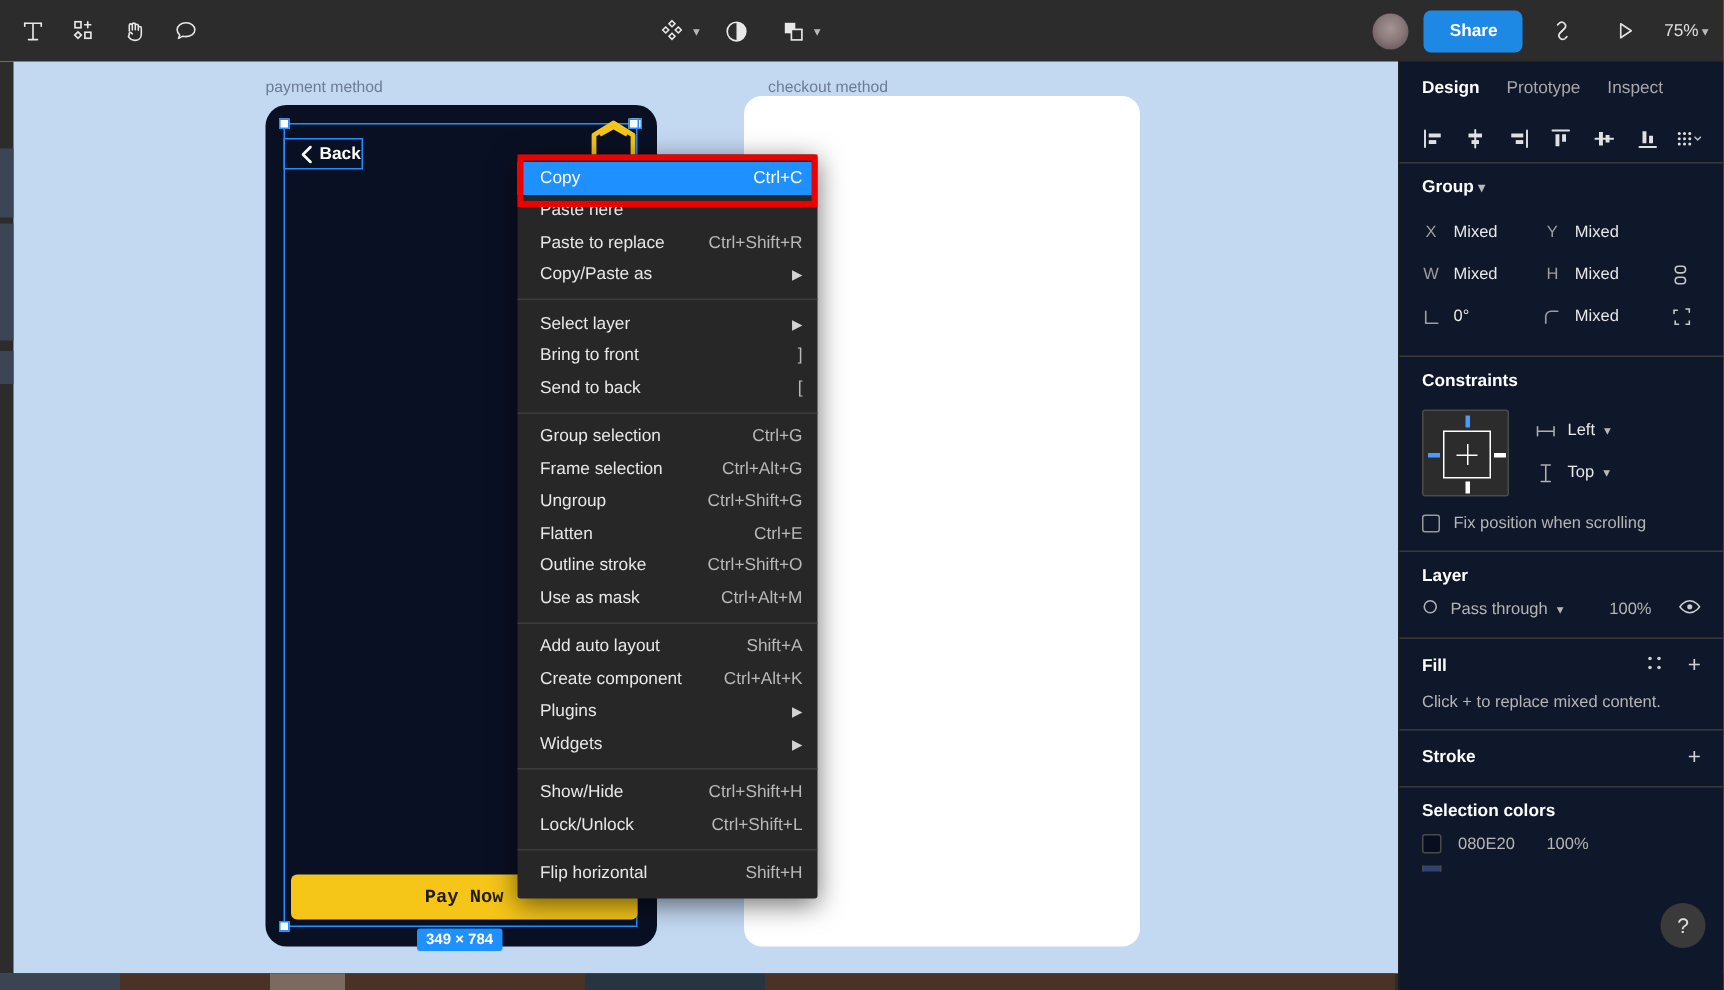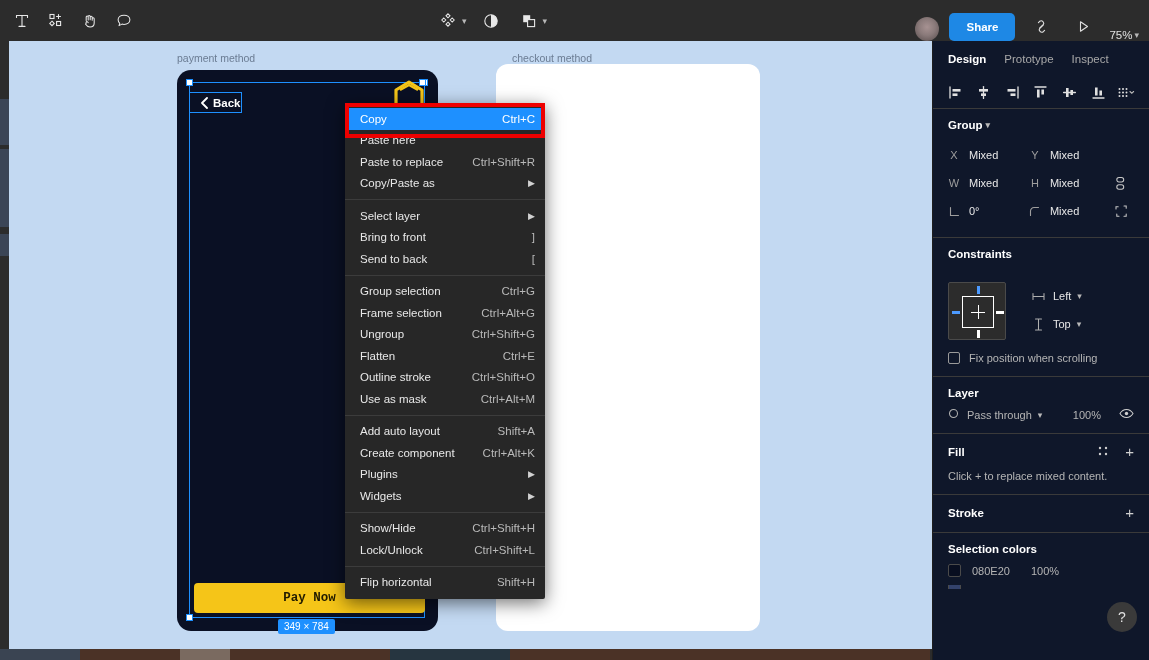--- a/index.html
+++ b/index.html
@@ -12,21 +12,21 @@
   #app { position: relative; width: 1149px; height: 660px; }
 
   
   .toolbar {
     position: absolute; left: 0; top: 0; width: 1149px; height: 41px;
     background: #2c2c2c;
     display: flex; align-items: center;
   }
   .tb-left { display: flex; align-items: center; padding-left: 6px; gap: 2px; }
   .tb-center { position: absolute; left: 432px; top: 0; height: 41px; display: flex; align-items: center; gap: 6px; }
-  .tb-right { position: absolute; right: 8px; top: 0; height: 41px; display: flex; align-items: flex-end; gap: 10px; }
+  .tb-right { position: absolute; right: 8px; top: 0; height: 41px; display: flex; align-items: center; gap: 10px; }
   .tb-btn {
     width: 32px; height: 30px; display: flex; align-items: center; justify-content: center;
     color: #e8e8e8; border-radius: 3px; cursor: default;
   }
   .tb-btn svg { display: block; }
   .tb-group { display: flex; align-items: center; gap: 0px; }
   .caret { color: #b8b8b8; font-size: 9px; margin-left: -2px; margin-right: 2px; }
   .avatar {
     width: 24px; height: 24px; border-radius: 50%;
     background: radial-gradient(circle at 50% 42%, #a79292 0%, #8a7a7a 45%, #6d6060 75%, #514848 100%);
@@ -75,21 +75,21 @@
   }
   .bank-icon { position: absolute; left: 392px; top: 79px; }
   .paynow {
     position: absolute; left: 194px; top: 583px; width: 231px; height: 30px;
     background: #f5c518; border-radius: 4px;
     display: flex; align-items: center; justify-content: center;
     color: #221c00; font-size: 12.5px; font-weight: bold; font-family: Liberation Mono, monospace;
   }
   .dim-badge {
     position: absolute; left: 278px; top: 619px;
-    background: #1e90ff; color: #ffffff; font-size: 10px; font-weight: normal;
+    background: #1e90ff; color: #ffffff; font-size: 10px; font-weight: bold;
     padding: 2px 6px; border-radius: 2px; white-space: nowrap;
   }
 
   
   .phone2 {
     position: absolute; left: 496px; top: 64px; width: 264px; height: 567px;
     background: #ffffff; border-radius: 12px;
   }
 
   
@@ -140,21 +140,21 @@
   .align-btn { width: 24px; height: 24px; display: flex; align-items: center; justify-content: center; color: #e0e0e0; cursor: pointer; }
   .rp-section { padding: 10px 15px 12px 15px; border-bottom: 1px solid #3a3a3a; }
   .rp-title { font-size: 11.5px; font-weight: bold; color: #ffffff; display: flex; align-items: center; gap: 5px; }
   .rp-title-row { display:flex; align-items:center; justify-content: space-between; }
   .prop-grid { margin-top: 10px; }
   .prop-row { display: flex; align-items: center; height: 28px; }
   .prop-cell { display: flex; align-items: center; width: 87px; gap: 9px; }
   .prop-key { color: #9e9e9e; font-size: 11px; width: 12px; display:flex; align-items:center; justify-content:center; }
   .prop-val { color: #e8e8e8; font-size: 11px; }
   .prop-extra { width: 26px; display: flex; align-items: center; justify-content: center; color: #c8c8c8; }
-  .constraint-wrap { display: flex; align-items: flex-start; gap: 26px; margin-top: 22px; }
+  .constraint-wrap { display: flex; align-items: flex-start; gap: 18px; margin-top: 13px; }
   .cbox {
     position: relative; width: 58px; height: 58px;
     border: 1px solid #4a4a4a; border-radius: 2px; background: #2c2c2c;
   }
   .cbox .inner { position: absolute; left: 13px; top: 13px; width: 32px; height: 32px; border: 1.5px solid #ffffff; }
   .cbox .plus-h { position: absolute; left: 22px; top: 28.5px; width: 14px; height: 1.5px; background: #ffffff; }
   .cbox .plus-v { position: absolute; left: 28.5px; top: 22px; width: 1.5px; height: 14px; background: #ffffff; }
   .cbox .t-bar { position: absolute; left: 27.5px; top: 3px; width: 3px; height: 8px; background: #4c9aff; }
   .cbox .b-bar { position: absolute; left: 27.5px; top: 47px; width: 3px; height: 8px; background: #ffffff; }
   .cbox .l-bar { position: absolute; left: 3px; top: 27.5px; width: 8px; height: 3px; background: #4c9aff; }

